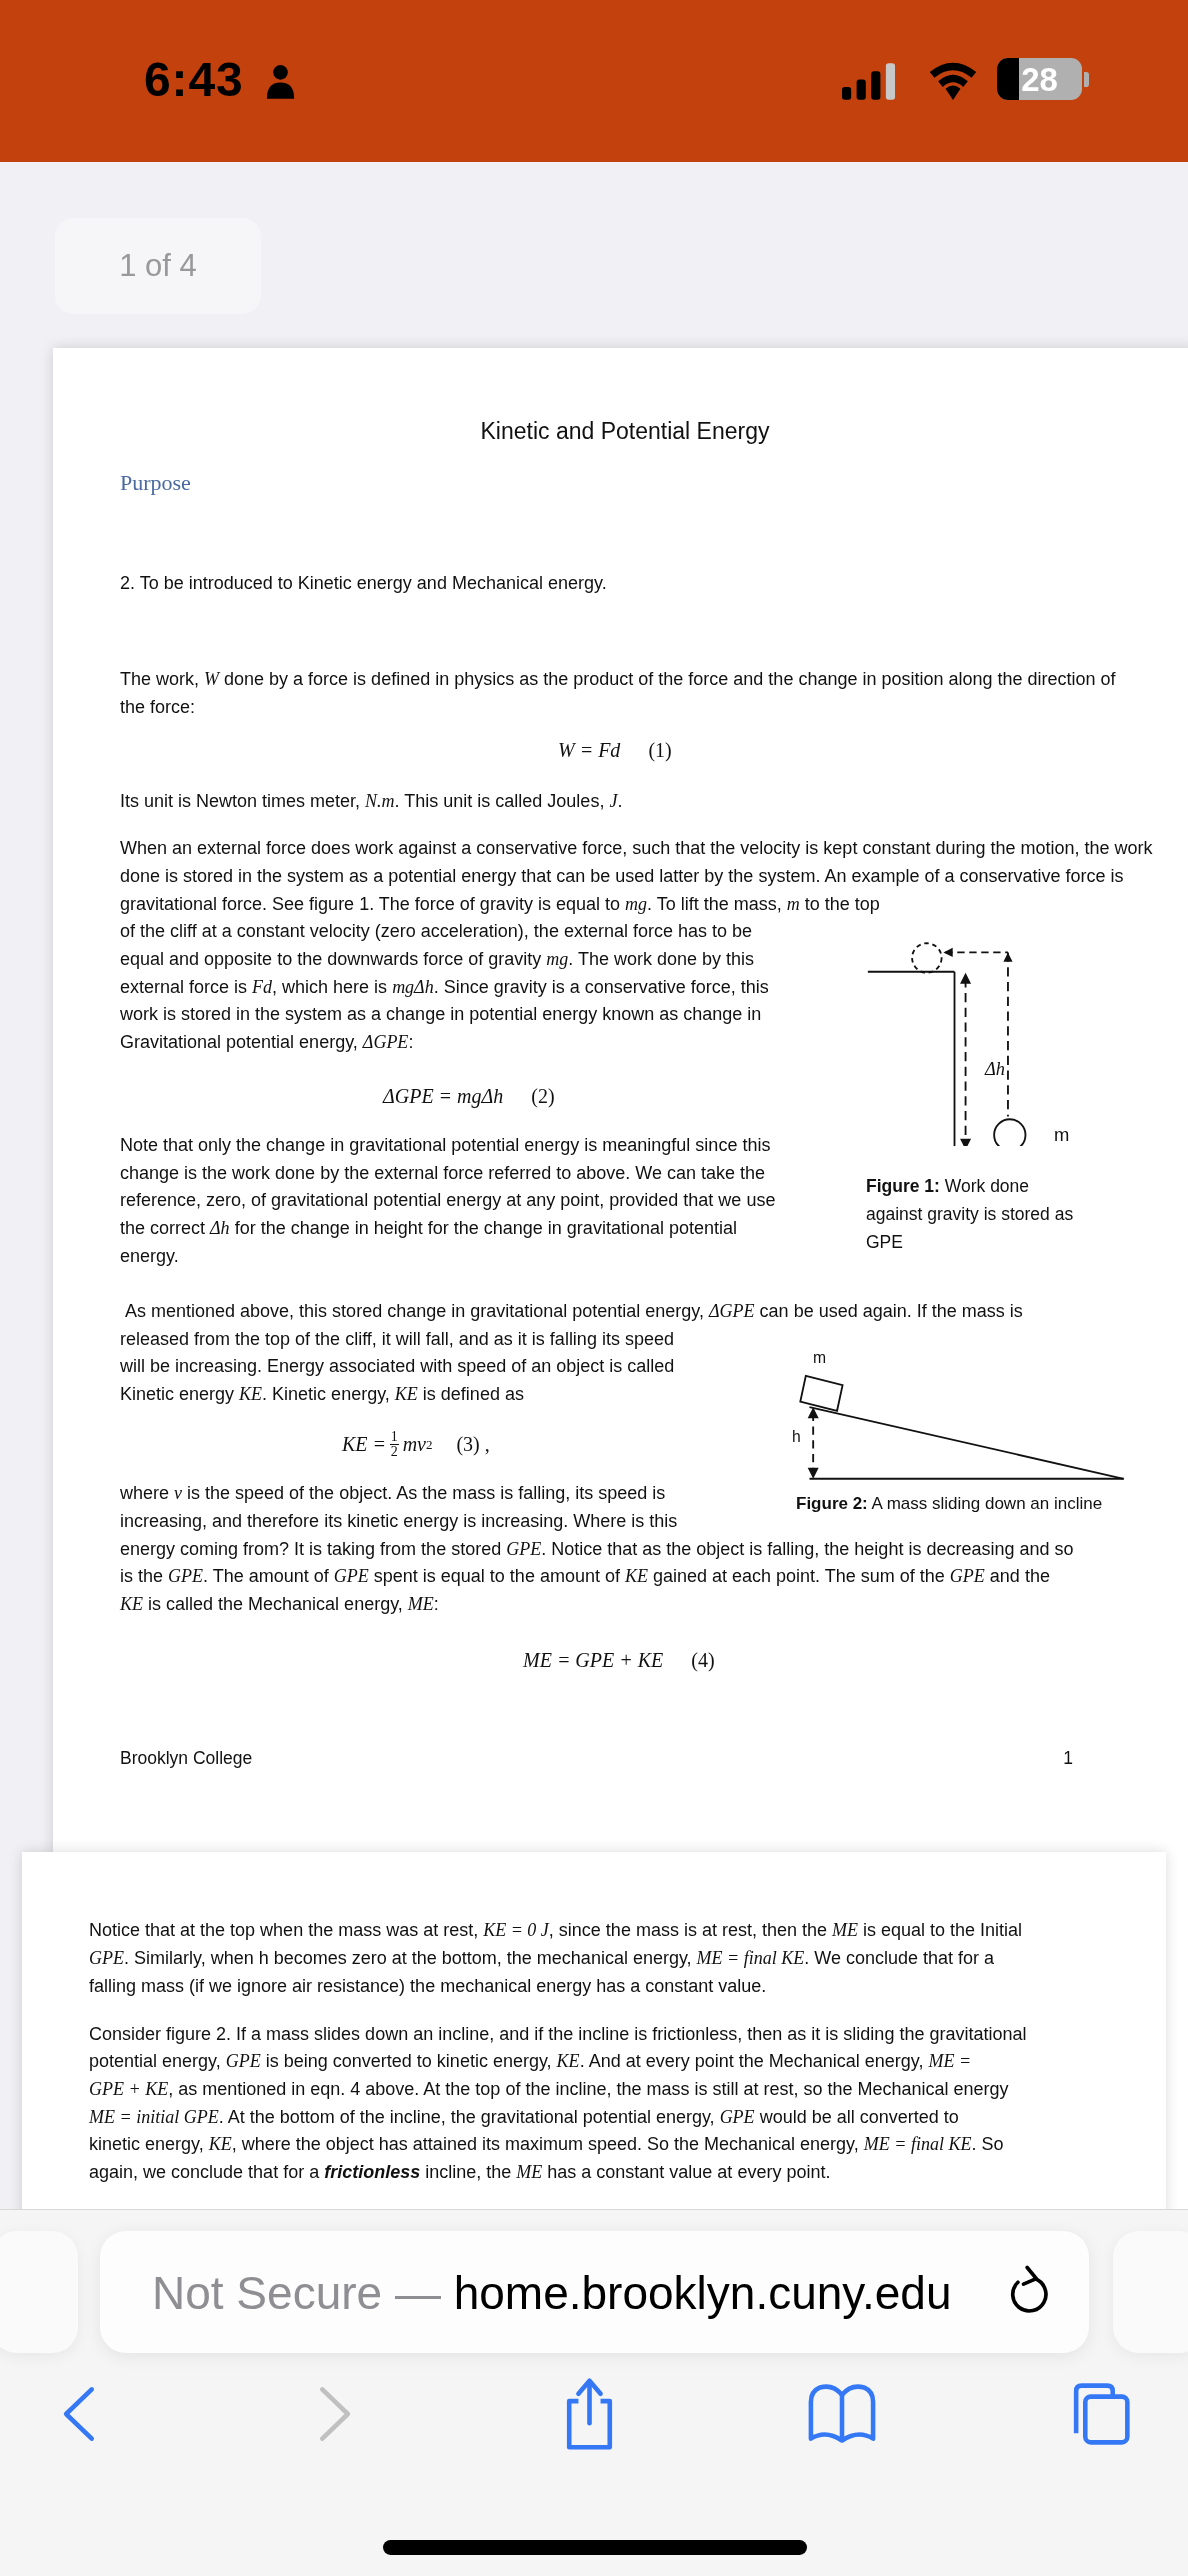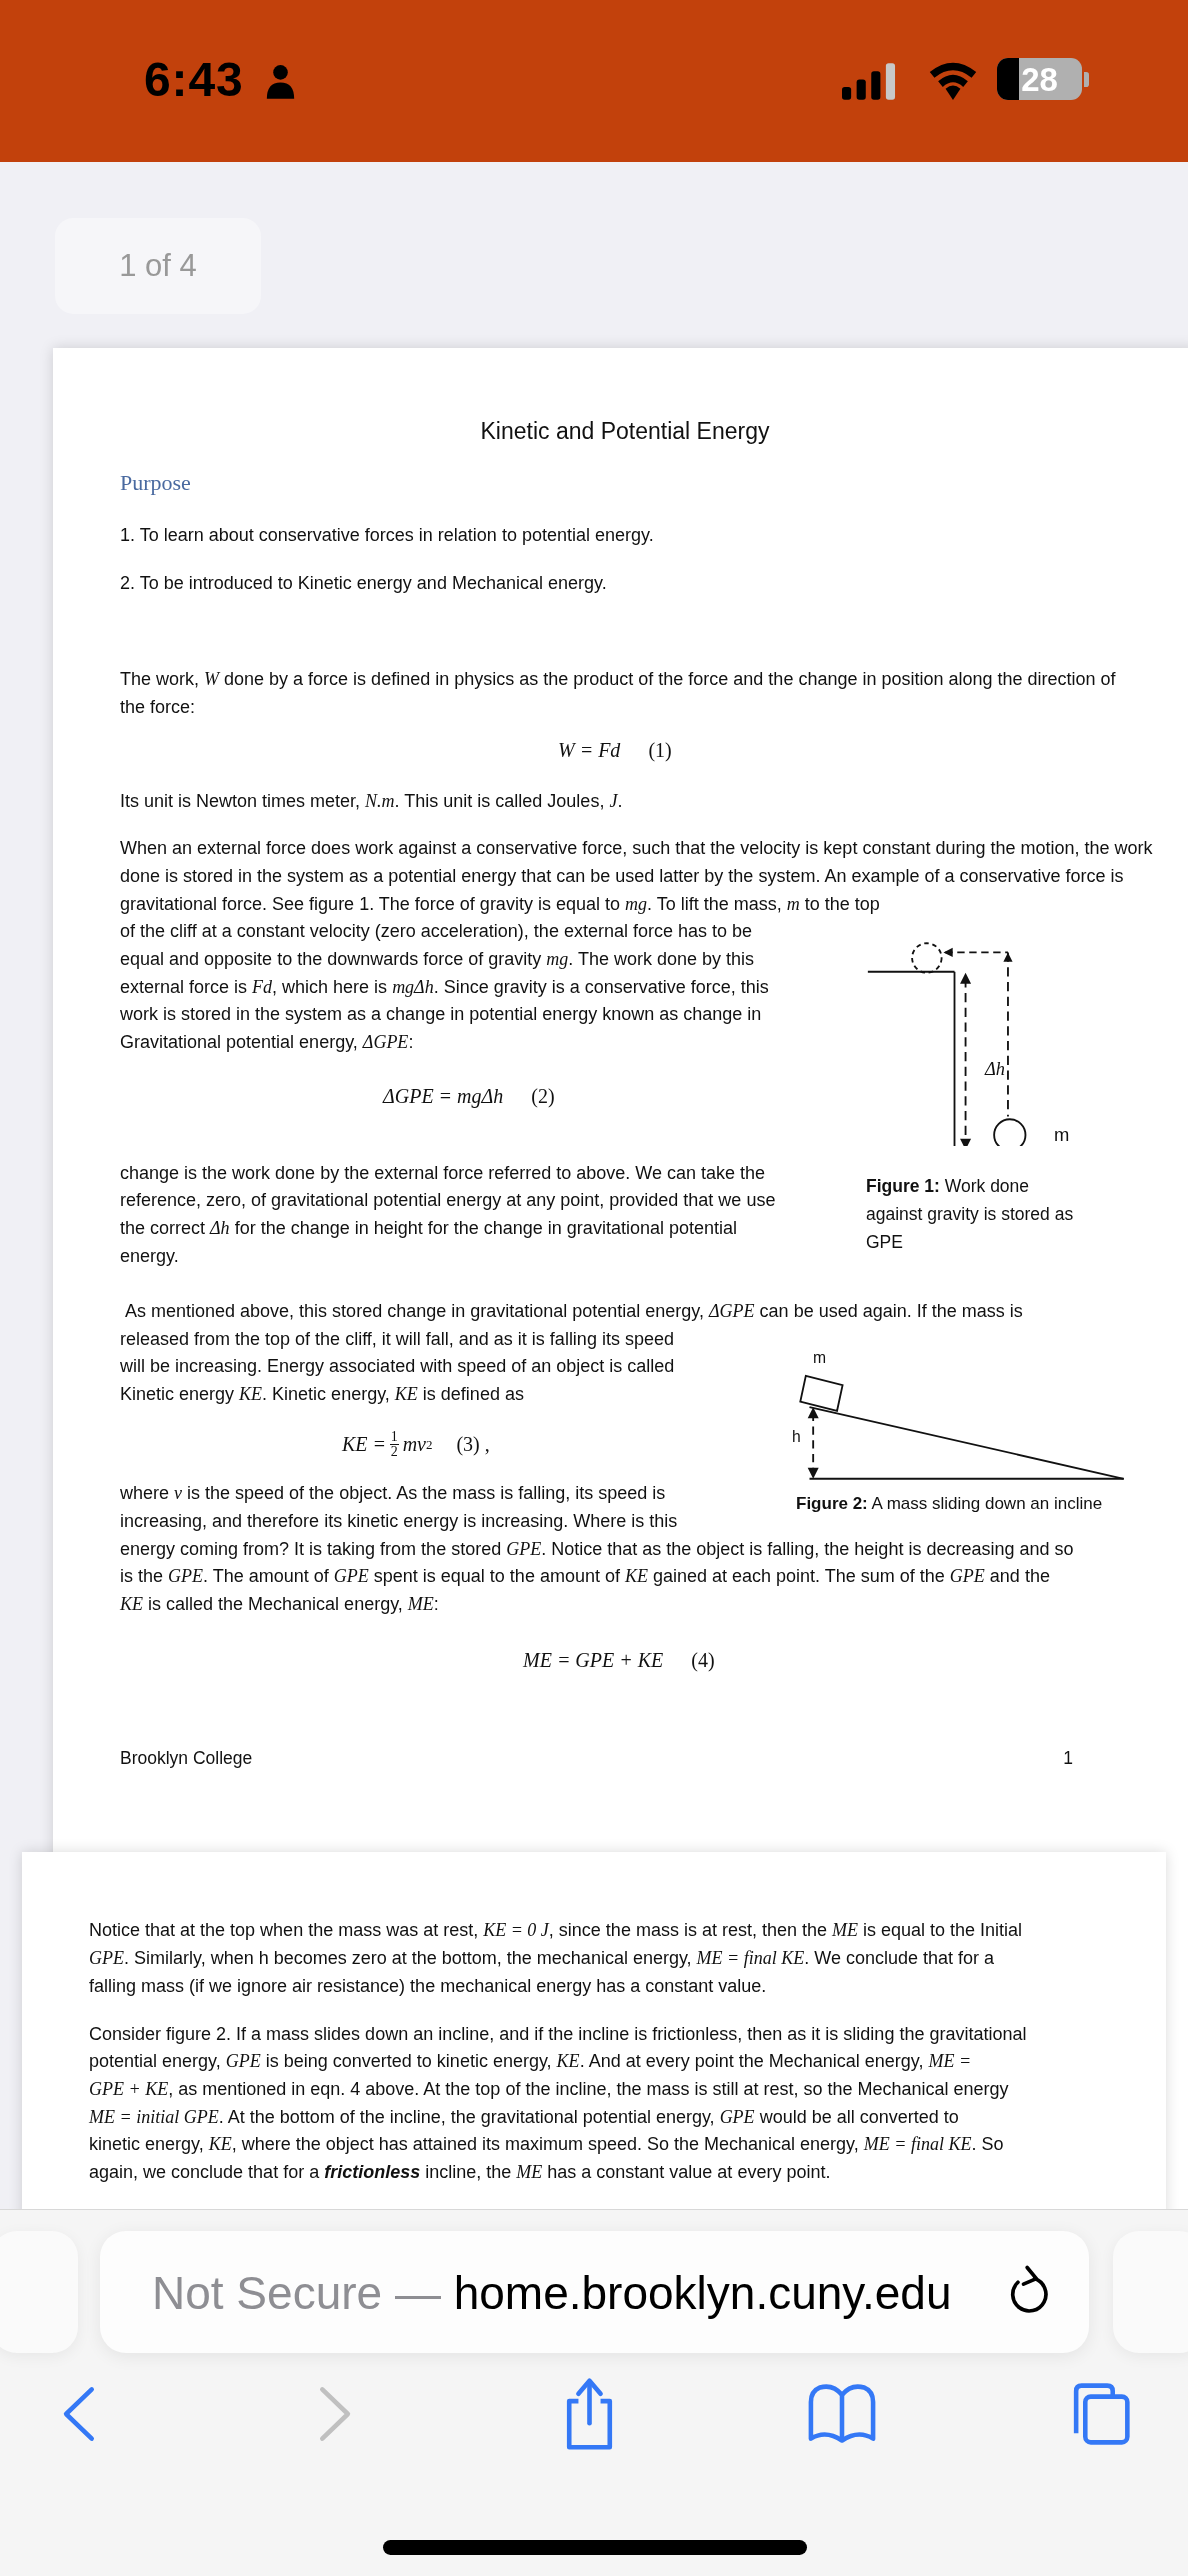--- a/index.html
+++ b/index.html
@@ -79,38 +79,38 @@
   </div>
   <div class="battery-cap"></div>
 </div>
 
 <div class="page-indicator">1 of 4</div>
 
 <div class="pdf-page page1">
   <div class="title">Kinetic and Potential Energy</div>
   <div class="purpose">Purpose</div>
 
-  <div class="doc-text" style="top:173px;">1. To learn about conservative forces in relation to potential energy.</div>
   <div class="doc-text" style="top:221px;">2. To be introduced to Kinetic energy and Mechanical energy.</div>
 
   <div class="doc-text" style="top:317px; width:1013px;"><span>The work, </span><span class="m">W</span><span> done by a force is defined in physics as the product of the force and the change in position along the direction of the force:</span></div>
 
   <div class="eq" style="top:391px; left:505px;"><span>W = Fd</span><span class="n">(1)</span></div>
 
   <div class="doc-text" style="top:439px;"><span>Its unit is Newton times meter, </span><span class="m">N.m</span><span>. This unit is called Joules, </span><span class="m">J</span><span>.</span></div>
 
   <div class="doc-text" style="top:486px; width:1036px;"><span>When an external force does work against a conservative force, such that the velocity is kept constant during the motion, the work done is stored in the system as a potential energy that can be used latter by the system. An example of a conservative force is gravitational force. See figure 1. The force of gravity is equal to </span><span class="m">mg</span><span>. To lift the mass, </span><span class="m">m</span><span> to the top</span></div>
   <div class="doc-text" style="top:569px;">of the cliff at a constant velocity (zero acceleration), the external force has to be</div>
   <div class="doc-text" style="top:597px;"><span>equal and opposite to the downwards force of gravity </span><span class="m">mg</span><span>. The work done by this</span></div>
   <div class="doc-text" style="top:625px;"><span>external force is </span><span class="m">Fd</span><span>, which here is </span><span class="m">mgΔh</span><span>. Since gravity is a conservative force, this</span></div>
   <div class="doc-text" style="top:652px;">work is stored in the system as a change in potential energy known as change in</div>
   <div class="doc-text" style="top:680px;"><span>Gravitational potential energy, </span><span class="m">ΔGPE</span><span>:</span></div>
 
   <div class="eq" style="top:737px; left:330px;"><span>ΔGPE = mgΔh</span><span class="n">(2)</span></div>
 
+  <div class="doc-text" style="top:783px;">Note that only the change in gravitational potential energy is meaningful since this</div>
   <div class="doc-text" style="top:811px;">change is the work done by the external force referred to above. We can take the</div>
   <div class="doc-text" style="top:838px;">reference, zero, of gravitational potential energy at any point, provided that we use</div>
   <div class="doc-text" style="top:866px;"><span>the correct </span><span class="m">Δh</span><span> for the change in height for the change in gravitational potential</span></div>
   <div class="doc-text" style="top:894px;">energy.</div>
 
   <svg style="position:absolute; left:811px; top:586px;" width="240" height="212" viewBox="0 0 260 230">
     <line x1="4" y1="41" x2="98" y2="41" stroke="#111" stroke-width="2"></line>
     <line x1="98" y1="41" x2="98" y2="236" stroke="#111" stroke-width="2"></line>
     <line x1="54" y1="236" x2="254" y2="236" stroke="#111" stroke-width="2"></line>
     <circle cx="68" cy="26" r="16" fill="none" stroke="#111" stroke-width="2" stroke-dasharray="5,4"></circle>

